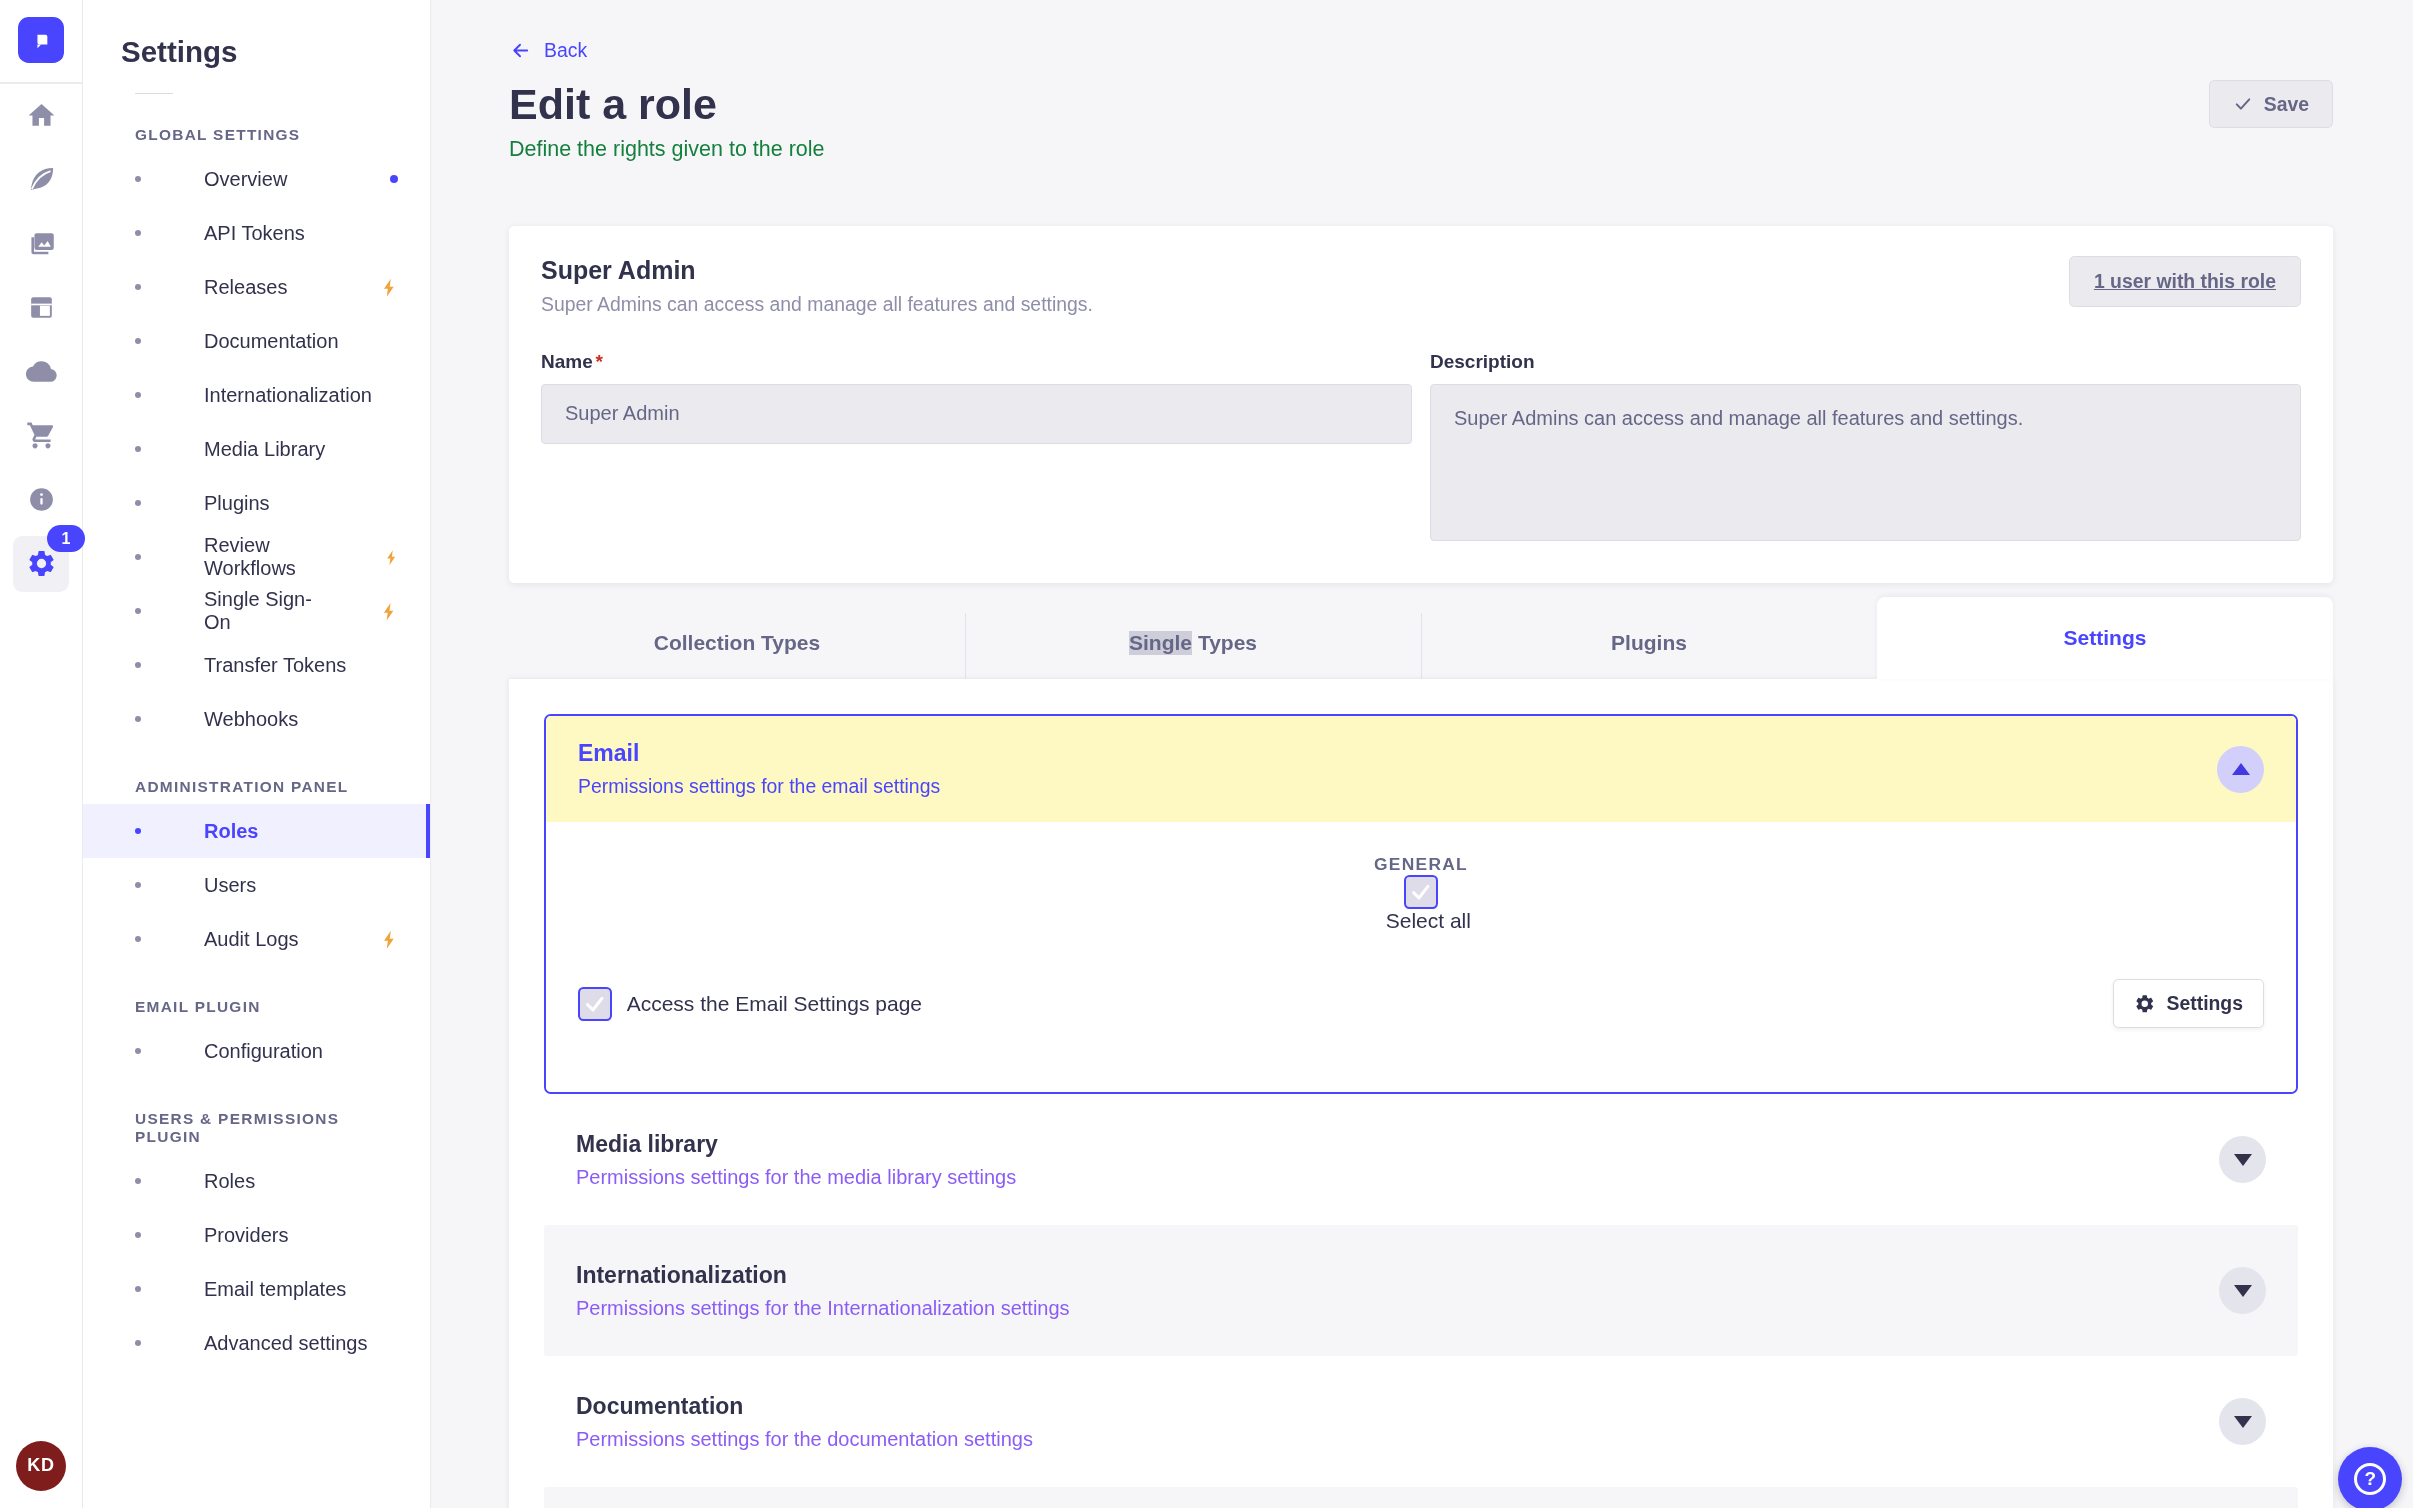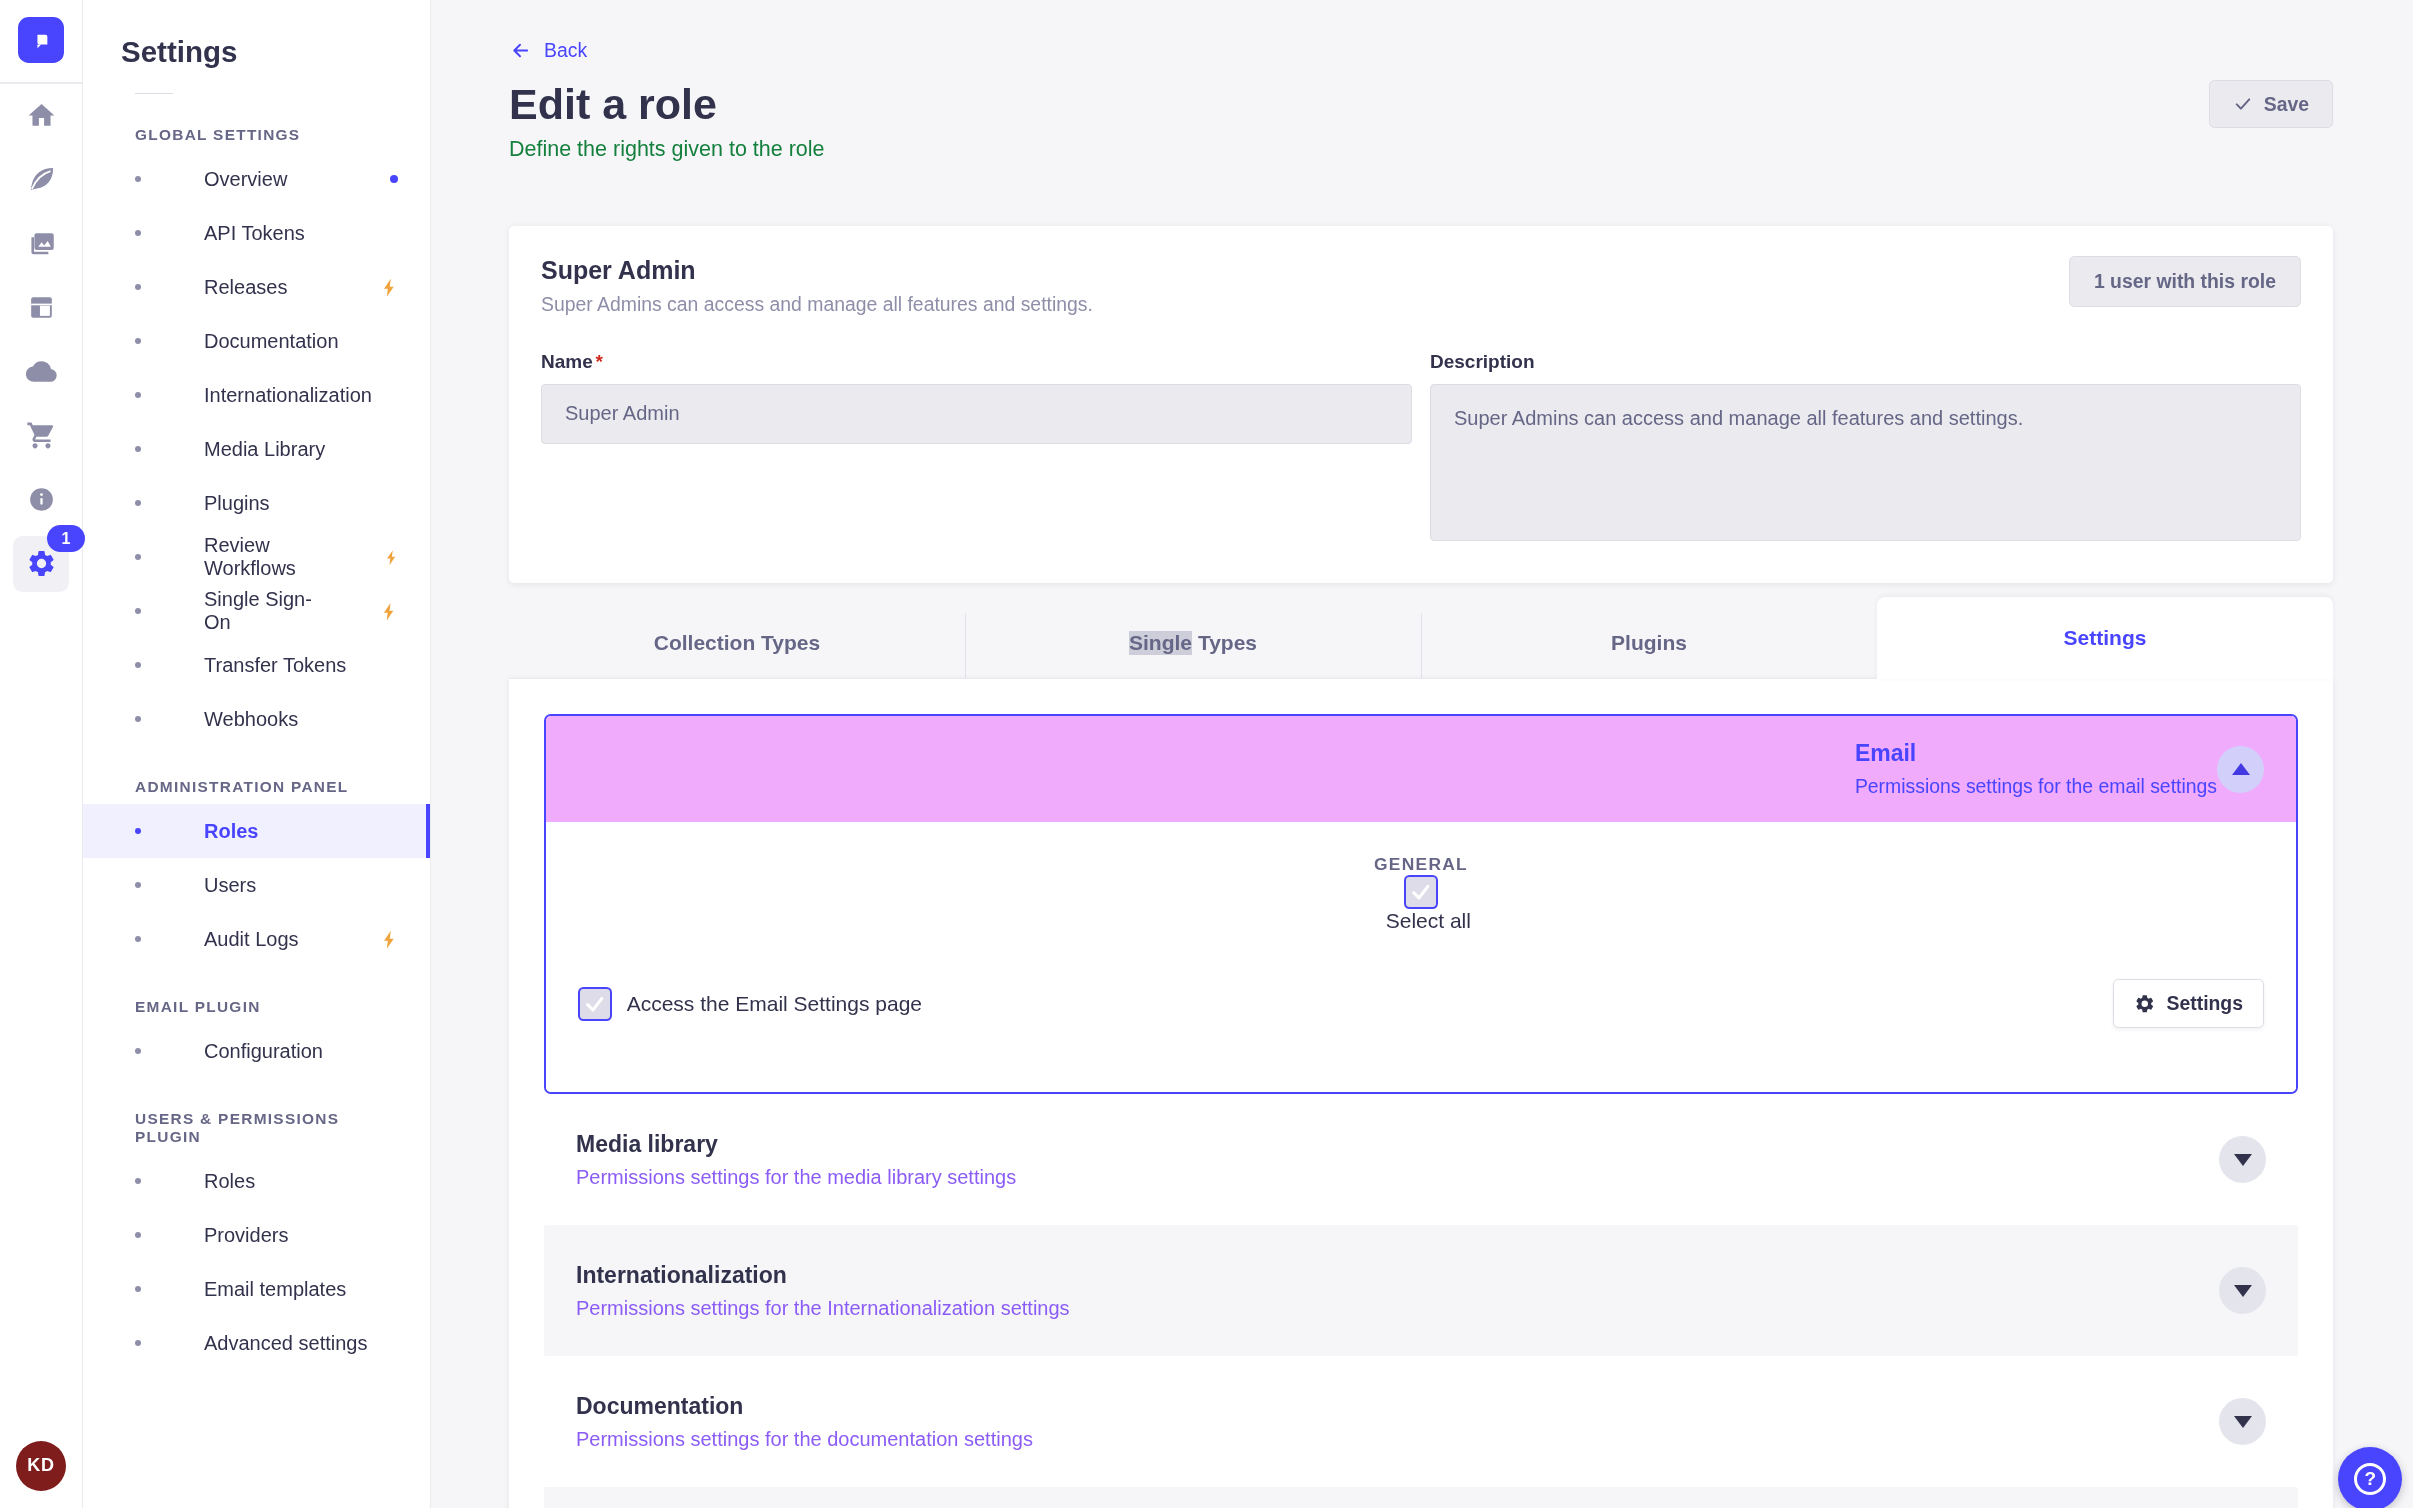--- a/index.html
+++ b/index.html
@@ -86,21 +86,21 @@
   
   .card {
     margin-top: 64px; background: #fff; border-radius: 5.4px;
     box-shadow: 0 1.3px 6.7px rgba(33,33,52,0.08); padding: 29.5px 32px 40px;
   }
   .card-top { display: flex; justify-content: space-between; align-items: flex-start; }
   .card-title { font-size: 25px; font-weight: 700; color: #32324d; }
   .card-sub { margin-top: 8px; font-size: 19.4px; color: #8e8ea9; }
   .users-btn {
     height: 51px; padding: 0 24px; background: #eaeaef; border: 1.3px solid #dcdce4; border-radius: 5.4px;
-    color: #666687; font-size: 19.4px; font-weight: 700; cursor: pointer; display: inline-flex; align-items: center;
+    color: #666687; font-size: 19.4px; font-weight: 700; cursor: pointer; display: inline-flex; align-items: center; text-decoration: underline;
   }
   .fields { display: grid; grid-template-columns: 1fr 1fr; gap: 18px; margin-top: 35px; }
   .field-label { font-size: 19px; font-weight: 700; color: #32324d; }
   .req { color: #d02b20; margin-left: 2.7px; }
   .text-input {
     margin-top: 10.7px; width: 100%; height: 60px; background: #eaeaef; border: 1.3px solid #dcdce4;
     border-radius: 4px; padding: 0 23px; color: #666687; font-size: 20px;
     font-family: "Liberation Sans", sans-serif;
   }
   .text-area {
@@ -125,21 +125,21 @@
   }
 
   
   .panel {
     background: #fff; border-top: 1.3px solid #eaeaef; border-radius: 0 0 5.4px 5.4px;
     box-shadow: 0 1.3px 6.7px rgba(33,33,52,0.08); padding: 35px 35px 54px; position: relative; z-index: 1;
   }
 
   .acc-email { border: 2px solid #4945ff; border-radius: 6.7px; overflow: hidden; background: #fff; }
   .acc-email-header {
-    background: #f0abfc; padding: 24px 32px; display: flex; justify-content: flex-end; align-items: center; cursor: pointer;
+    background: #fef9c3; padding: 24px 32px; display: flex; justify-content: space-between; align-items: center; cursor: pointer;
   }
   .acc-title-purple { font-size: 23px; font-weight: 700; color: #4945ff; }
   .acc-sub-purple { margin-top: 8px; font-size: 19.4px; color: #4945ff; }
   .toggle { width: 47px; height: 47px; border-radius: 50%; display: flex; align-items: center; justify-content: center; cursor: pointer; flex: 0 0 auto; }
   .toggle.purple { background: #d2d0fb; }
   .toggle.gray { background: #e4e4ec; }
   .tri-up { width: 0; height: 0; border-left: 9.4px solid transparent; border-right: 9.4px solid transparent; border-bottom: 12px solid #4339e2; }
   .tri-down { width: 0; height: 0; border-left: 9.4px solid transparent; border-right: 9.4px solid transparent; border-top: 12px solid #32324d; }
 
   .acc-email-body { padding: 32px 32px 64px; background: #fff; }

